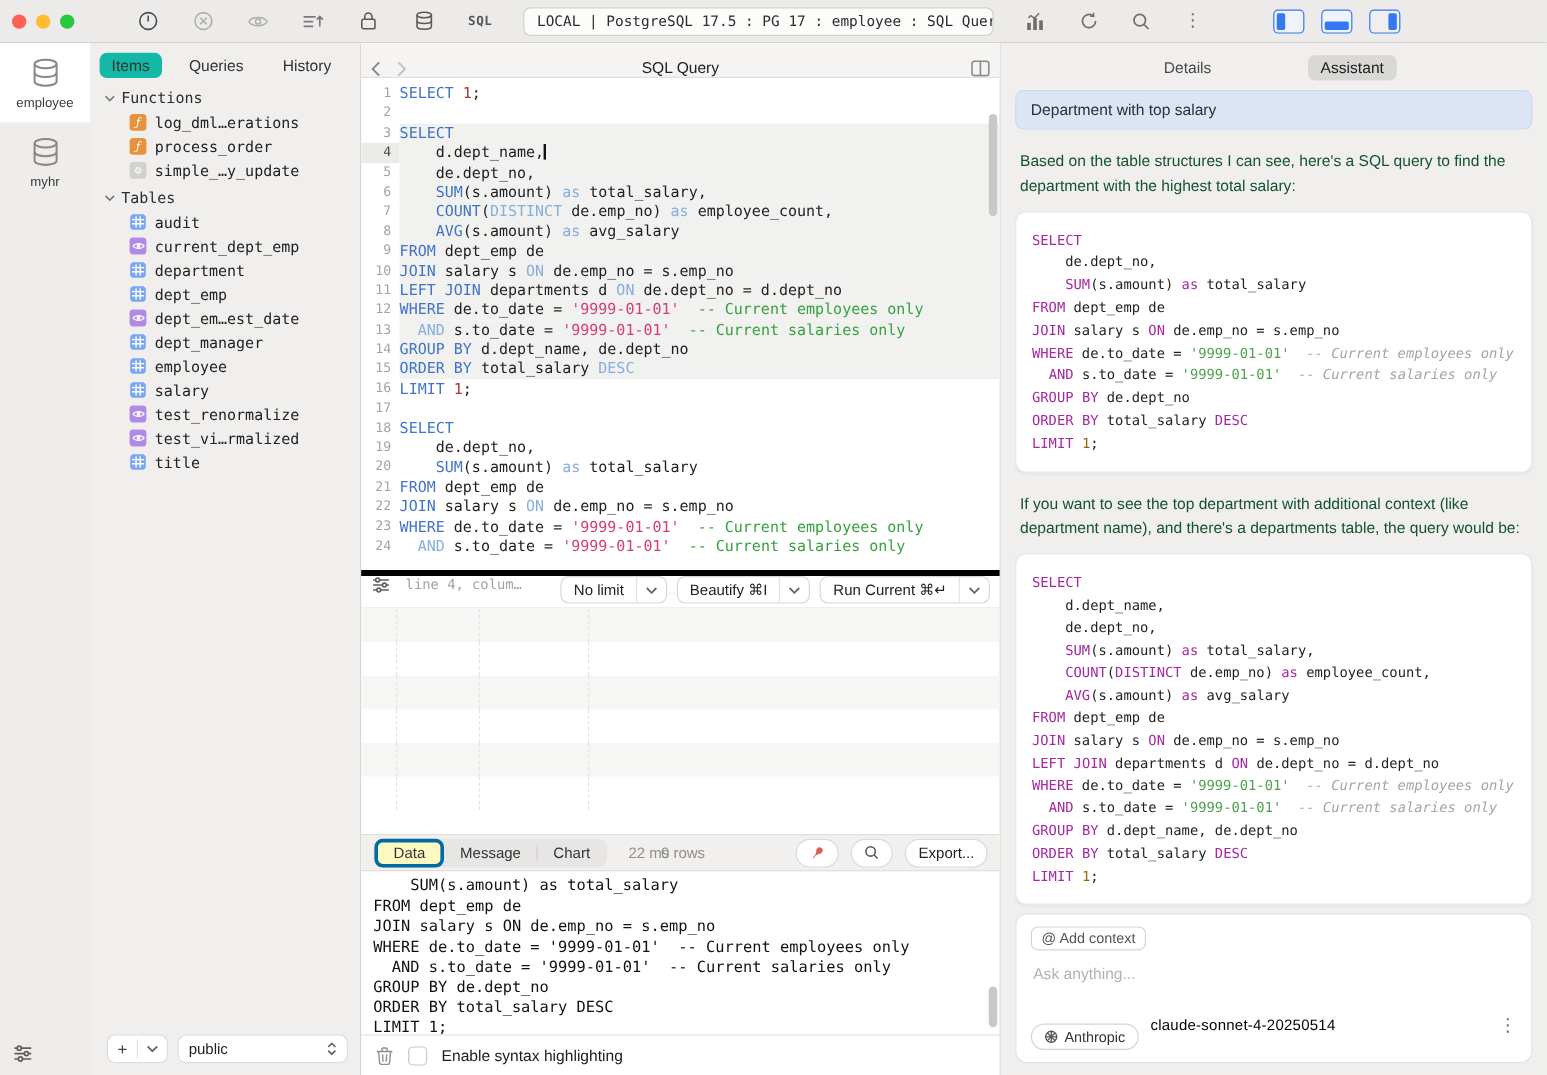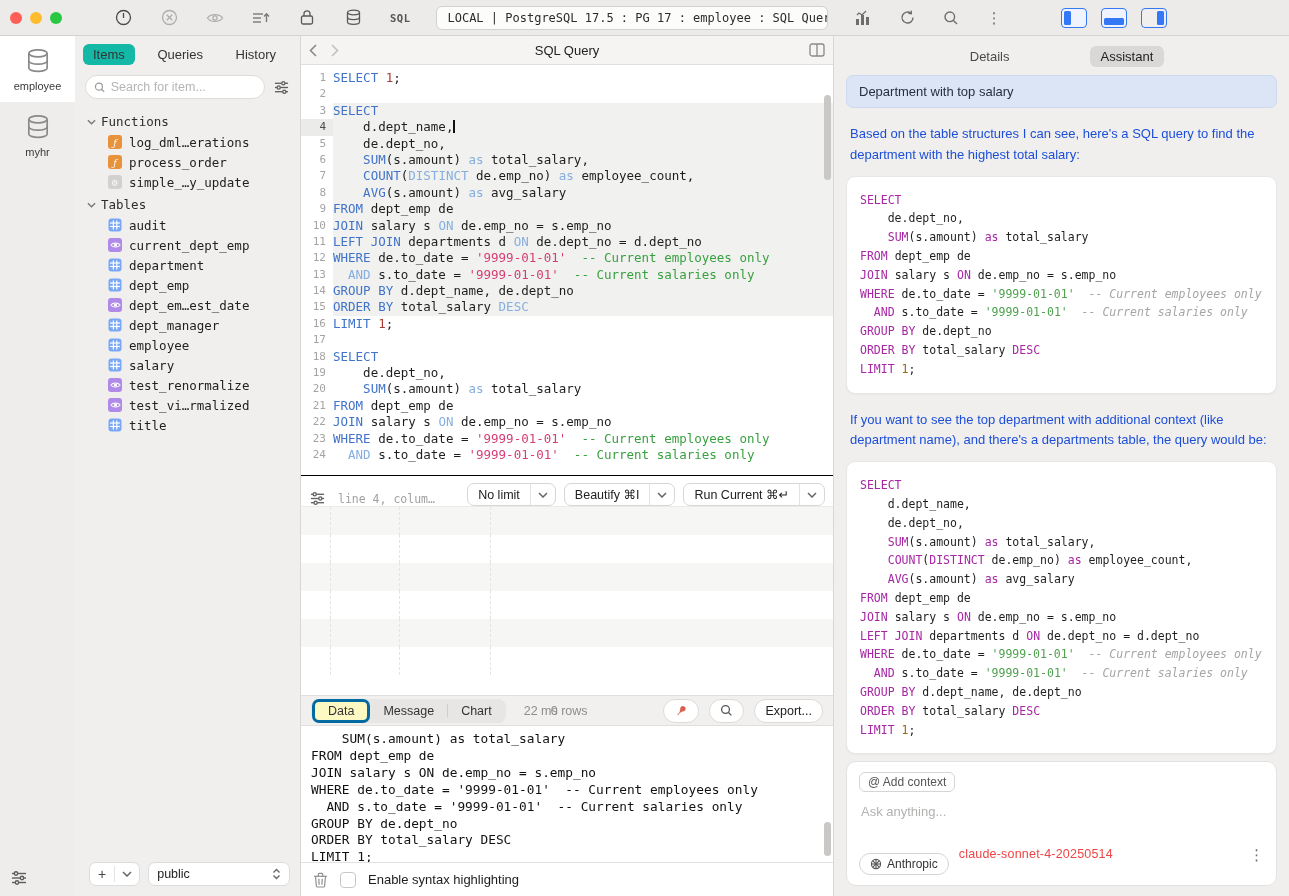--- a/index.html
+++ b/index.html
@@ -59,37 +59,37 @@
   .side-bottom { display:flex; align-items:center; gap:8px; padding:8px 10px 10px 14px; }
   .addbtn { height:24px; background:#fff; border:1px solid #dddcdb; border-radius:7px; display:flex; align-items:center; }
   .addbtn .plus { padding:0 8px; font-size:14px; color:#444; border-right:1px solid #e4e3e2; }
   .addbtn .chev { padding:0 7px; display:flex; }
   .schemasel { flex:1; height:24px; background:#fff; border:1px solid #dddcdb; border-radius:7px;
     display:flex; align-items:center; justify-content:space-between; padding:0 8px; font-size:12.5px; color:#222; }
 
   
   .main { width:534px; background:#fff; border-left:1px solid #d8d7d6; border-right:1px solid #d8d7d6;
     display:flex; flex-direction:column; }
-  .doc-tabbar { height:29px; background:#f5f4f3; border-bottom:1px solid #e0dfde; display:flex; align-items:center; padding:0 8px; }
+  .doc-tabbar { height:29px; background:#f5f4f3; border-bottom:1px solid #e0dfde; display:flex; align-items:flex-end; padding:0 8px; }
   .navbtns { display:flex; align-items:center; gap:14px; width:60px; }
   .doc-title { flex:1; text-align:center; font-size:13px; color:#222; }
   .doc-right { width:60px; display:flex; justify-content:flex-end; }
 
   .editor { position:relative; height:410px; padding-top:5px; overflow:hidden; }
   .eline { display:flex; height:16.4px; line-height:16.4px; }
   .eline .gut { width:32px; flex:0 0 32px; text-align:right; padding-right:7px;
     font-family:"DejaVu Sans Mono",monospace; font-size:11px; color:#a5a4a3; }
   .eline .code { flex:1; font-family:"DejaVu Sans Mono",monospace; font-size:12.5px; color:#1e1e1e; white-space:pre; }
   .eline.sel .code { background:#f1f1f0; }
   .eline.cur .gut { background:#ebebea; color:#4a4a4a; }
   .k1 { color:#4173c9; } .k2 { color:#86aede; } .str { color:#d63d74; } .com { color:#38a13f; } .num { color:#a83a30; }
   .caret { display:inline-block; width:1.3px; height:13px; background:#111; vertical-align:-2px; }
   .vsb { position:absolute; right:2px; width:7px; border-radius:4px; background:#c9c8c7; }
 
-  .ed-toolbar { height:31px; border-top:1px solid #000000; display:flex; align-items:flex-end; padding:0 8px; gap:8px; }
+  .ed-toolbar { height:31px; border-top:5px solid #000000; display:flex; align-items:flex-start; padding:0 8px; gap:8px; }
   .ed-status { font-family:"DejaVu Sans Mono",monospace; font-size:11.5px; color:#a2a1a0; margin-left:4px; flex:1; }
   .pillbtn { height:23px; background:#fff; border:1px solid #d8d7d6; border-radius:7px;
     display:flex; align-items:center; font-size:12.5px; color:#222; }
   .pillbtn .lab { padding:0 10px; }
   .pillbtn .dd { border-left:1px solid #e4e3e2; padding:0 7px; height:100%; display:flex; align-items:center; }
 
   .grid { height:189px; border-top:1px solid #ecebea; overflow:hidden; }
   .ghead { display:flex; height:28px; align-items:center; border-bottom:1px solid #dcdbda; }
   .ghead .gc { font-family:"DejaVu Sans Mono",monospace; font-size:12px; font-weight:bold; color:#111; }
   .gc0 { width:30px; flex:0 0 30px; }
@@ -118,34 +118,34 @@
   .chk { width:16px; height:16px; border:1.5px solid #c9c8c7; border-radius:4px; background:#fff; }
   .chklabel { font-size:13px; color:#1c1c1c; }
 
   
   .right { flex:1; background:#f0efee; display:flex; flex-direction:column; padding:8px 12px 10px; overflow:hidden; }
   .r-tabs { display:flex; justify-content:center; gap:26px; align-items:center; padding:2px 0 8px; }
   .r-tab { font-size:13px; color:#4a4a4a; padding:3px 11px; border-radius:6px; }
   .r-tab.active { background:#d9d8d6; color:#222;margin-left:43px; }
   .bubble { background:#dbe5f6; border:1px solid #ccdaf0; border-radius:7px; padding:8px 12px;
     font-size:13px; color:#26303e; }
-  .r-text { font-size:13px; color:#1d4ed8; line-height:1.6; padding:16px 4px 10px; }
+  .r-text { font-size:13px; color:#14532d; line-height:1.6; padding:16px 4px 10px; }
   .codecard { background:#fff; border-radius:9px; border:1px solid #e8e7e6; padding:14px 13px;
     box-shadow:0 1px 2px rgba(0,0,0,.04); }
   .codecard .cline { font-family:"DejaVu Sans Mono",monospace; font-size:11.5px; line-height:18.8px;
     color:#1f1f1f; white-space:pre; }
   .ak { color:#a626a4; } .astr { color:#50a14f; } .acom { color:#a5a5a4; font-style:italic; } .anum { color:#986801; }
   .inputcard { margin-top:auto; background:#fff; border:1px solid #e3e2e1; border-radius:10px; padding:10px 12px; }
   .ctxchip { display:inline-flex; align-items:center; border:1px solid #d6d5d4; border-radius:6px;
     padding:2px 8px; font-size:12px; color:#555; background:#fff; }
   .askline { font-size:13px; color:#b3b2b1; padding:12px 2px 14px; }
   .modelrow { display:flex; align-items:center; gap:10px; }
   .provpill { display:inline-flex; align-items:center; gap:5px; border:1px solid #d6d5d4; border-radius:11px;
     padding:3px 10px; font-size:12px; color:#333;margin-top:20px; }
-  .modelname { font-size:12.5px; color:#ef4444; letter-spacing:.2px; flex:1; }
+  .modelname { font-size:12.5px; color:#000000; letter-spacing:.2px; flex:1; }
 
   svg { display:block; }
 </style>
 </head>
 <body>
 
 <div class="titlebar">
   <span class="tl" style="background:#ff5f57"></span>
   <span class="tl" style="background:#febc2e"></span>
   <span class="tl" style="background:#28c840"></span>
@@ -273,39 +273,20 @@
         </svg>
       </span>
   </div>
 
   <div class="sidebar">
     <div class="side-tabs" id="sideTabs">
         <span class="side-tab active">Items</span>
         <span class="side-tab">Queries</span>
         <span class="side-tab">History</span>
       </div>
-    <div class="search-row">
-      <div class="search-box">
-        <svg width="13" height="13" viewBox="0 0 16 16" fill="none" stroke="#9b9a99" stroke-width="1.6">
-          <circle cx="6.8" cy="6.8" r="4.8"></circle>
-            <line x1="10.4" y1="10.4" x2="14" y2="14"></line>
-          </svg>
-        <input placeholder="Search for item..." style="">
-      </div>
-      <span>
-        <svg width="17" height="15" viewBox="0 0 18 16" fill="none" stroke="#5f5e5d" stroke-width="1.4">
-          <line x1="2" y1="3.5" x2="16" y2="3.5"></line>
-            <line x1="2" y1="8" x2="16" y2="8"></line>
-            <line x1="2" y1="12.5" x2="16" y2="12.5"></line>
-          <circle cx="11" cy="3.5" r="1.7" fill="#f0efee"></circle>
-            <circle cx="6" cy="8" r="1.7" fill="#f0efee"></circle>
-            <circle cx="12" cy="12.5" r="1.7" fill="#f0efee"></circle>
-          </svg>
-        </span>
-    </div>
     <div class="tree" id="tree">
         <div class="tsection">
           <div class="tsec-head">
             <svg width="9" height="6" viewBox="0 0 10 6" fill="none" stroke="#777" stroke-width="1.5">
               <path d="M1 1 L5 5 L9 1"></path>
             </svg>
             <span>Functions</span>
           </div>
           <div class="titem">
             <span class="tico fn">ƒ</span>

